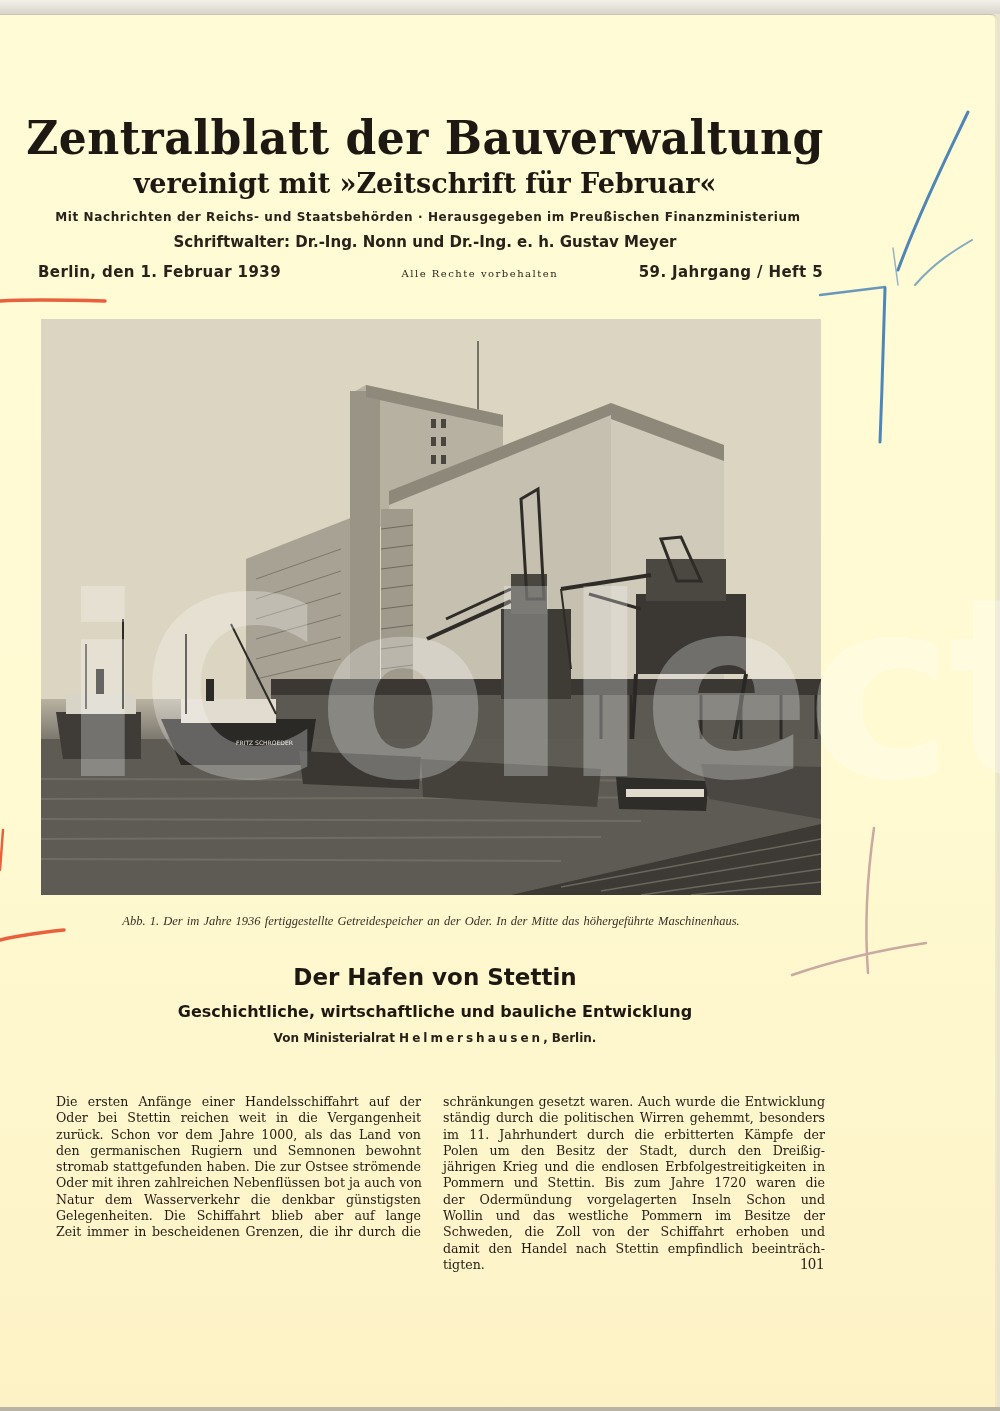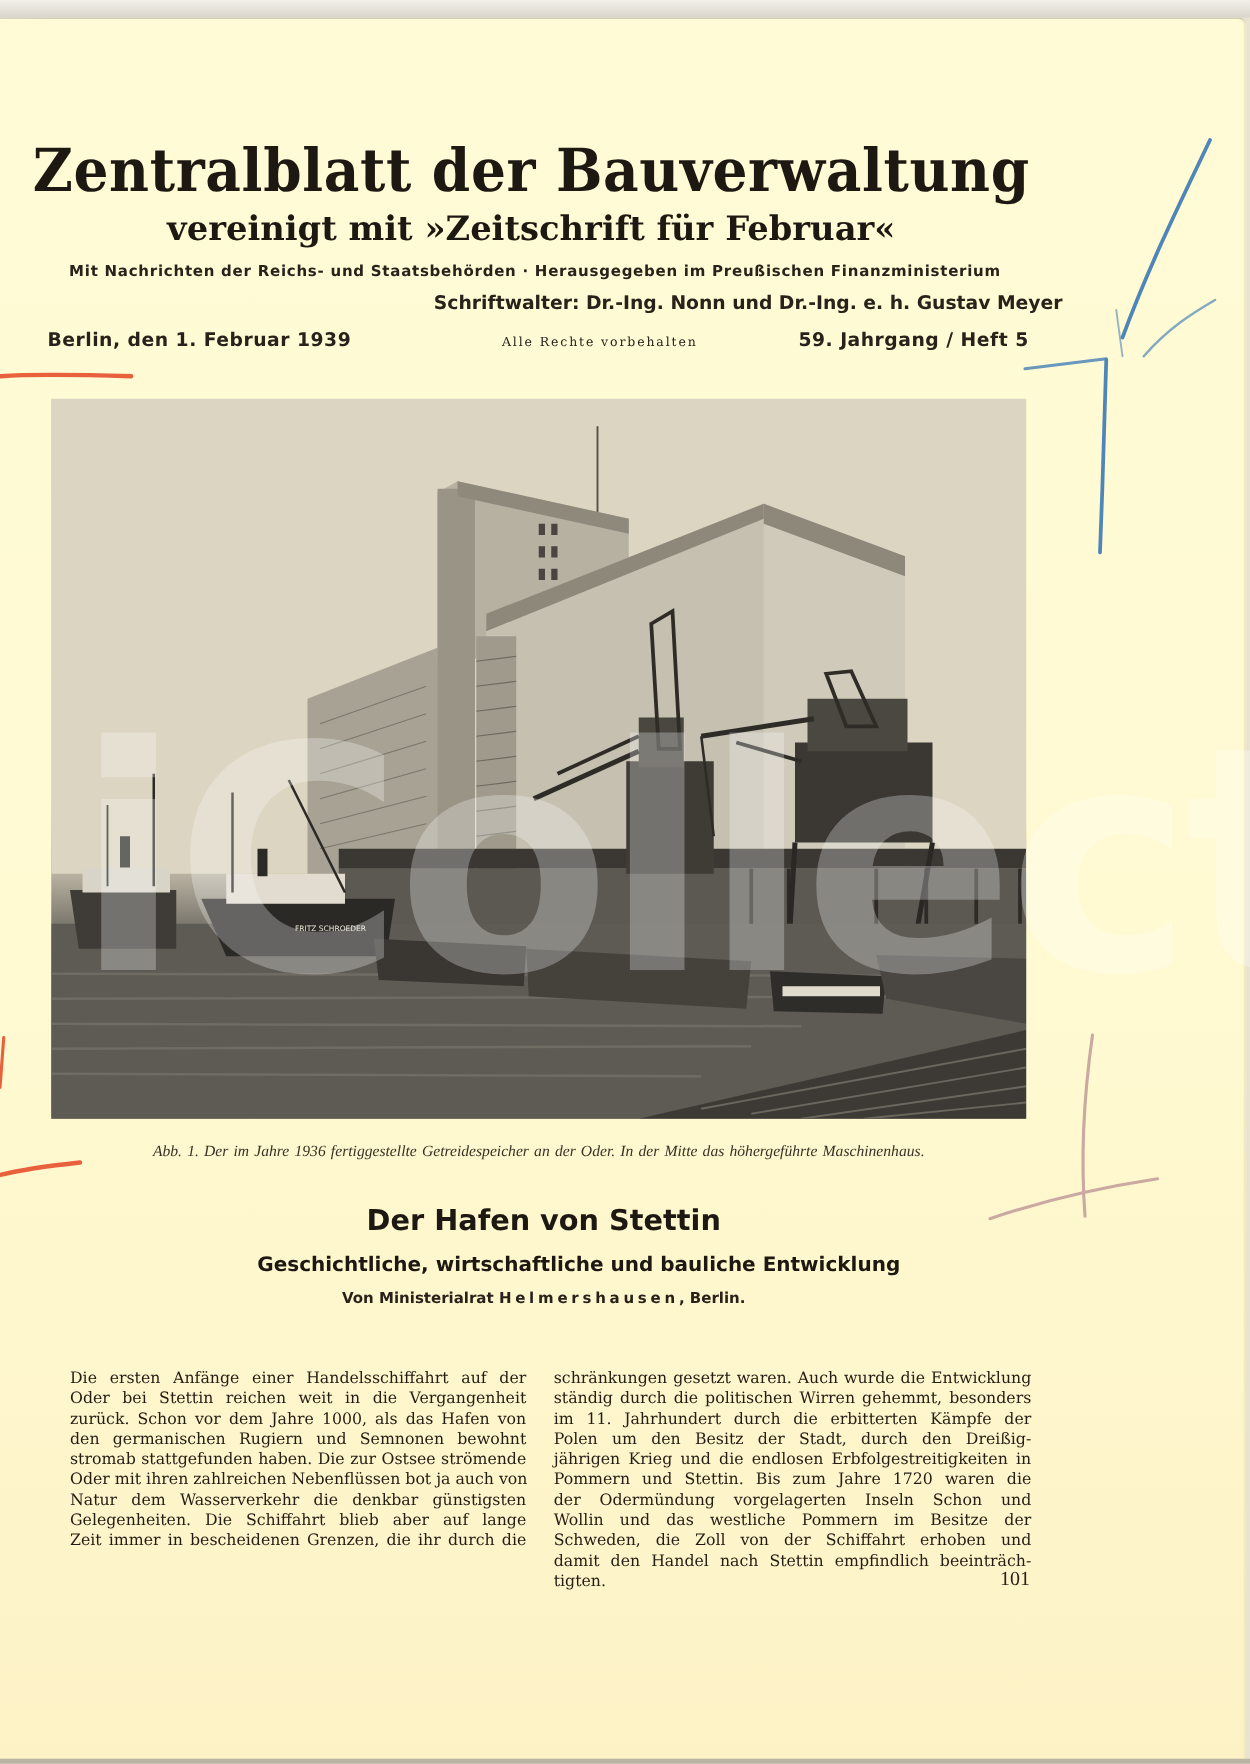--- a/index.html
+++ b/index.html
@@ -37,21 +37,21 @@
       left: 0; width: 850px; top: 168px; text-align: center;
       font-family: "DejaVu Serif", serif; font-weight: bold;
       font-size: 27px; color: #1e1812;
     }
     .masthead-info {
       left: 38px; width: 780px; top: 210px; text-align: center;
       font-family: "DejaVu Sans", sans-serif; font-weight: bold;
       font-size: 12px; letter-spacing: 0.6px; color: #2a221a;
     }
     .masthead-editors {
-      left: 0; width: 850px; top: 233px; text-align: right;
+      left: 0; width: 850px; top: 233px; text-align: center;
       font-family: "DejaVu Sans", sans-serif; font-weight: bold;
       font-size: 15px; color: #2a221a;
     }
     .dateline {
       left: 38px; width: 785px; top: 263px; height: 22px;
       display: flex; justify-content: space-between; align-items: baseline;
       font-family: "DejaVu Sans", sans-serif; font-weight: bold; color: #2a221a;
     }
     .dateline .date { font-size: 15px; letter-spacing: 0.4px; }
     .dateline .rights { font-family: "DejaVu Serif", serif; font-weight: normal; font-size: 10px; letter-spacing: 1.5px; margin-left: 40px; text-align: right; }
@@ -79,21 +79,21 @@
 
     
     .article-title {
       left: 0; width: 870px; top: 964px; text-align: center;
       font-family: "DejaVu Sans", sans-serif; font-weight: bold;
       font-size: 23px; color: #1e1812;
     }
     .article-subtitle {
       left: 0; width: 870px; top: 1002px; text-align: center;
       font-family: "DejaVu Sans", sans-serif; font-weight: bold;
-      font-size: 16px; color: #1e1812; margin-left: 28px;
+      font-size: 16px; color: #1e1812;
     }
     .byline {
       left: 0; width: 870px; top: 1031px; text-align: center;
       font-family: "DejaVu Sans", sans-serif; font-weight: bold;
       font-size: 12px; color: #2a221a;
     }
     .byline .spaced { letter-spacing: 3px; }
 
     
     .col {
@@ -248,21 +248,21 @@
 <div class="abs article-title">Der Hafen von Stettin</div>
 <div class="abs article-subtitle">Geschichtliche, wirtschaftliche und bauliche Entwicklung</div>
 <div class="abs byline">
   <span>Von Ministerialrat</span>
   <span class="spaced">Helmershausen</span><span>, Berlin.</span>
 </div>
 
 <div class="abs col col-left">
   <span class="line">Die ersten Anfänge einer Handelsschiffahrt auf der</span>
   <span class="line">Oder bei Stettin reichen weit in die Vergangenheit</span>
-  <span class="line">zurück. Schon vor dem Jahre 1000, als das Hafen von</span>
+  <span class="line">zurück. Schon vor dem Jahre 1000, als das Land von</span>
   <span class="line">den germanischen Rugiern und Semnonen bewohnt</span>
   <span class="line">stromab stattgefunden haben. Die zur Ostsee strömende</span>
   <span class="line">Oder mit ihren zahlreichen Nebenflüssen bot ja auch von</span>
   <span class="line">Natur dem Wasserverkehr die denkbar günstigsten</span>
   <span class="line">Gelegenheiten. Die Schiffahrt blieb aber auf lange</span>
   <span class="line">Zeit immer in bescheidenen Grenzen, die ihr durch die</span>
 </div>
 <div class="abs col col-right">
   <span class="line">schränkungen gesetzt waren. Auch wurde die Entwicklung</span>
   <span class="line">ständig durch die politischen Wirren gehemmt, besonders</span>

